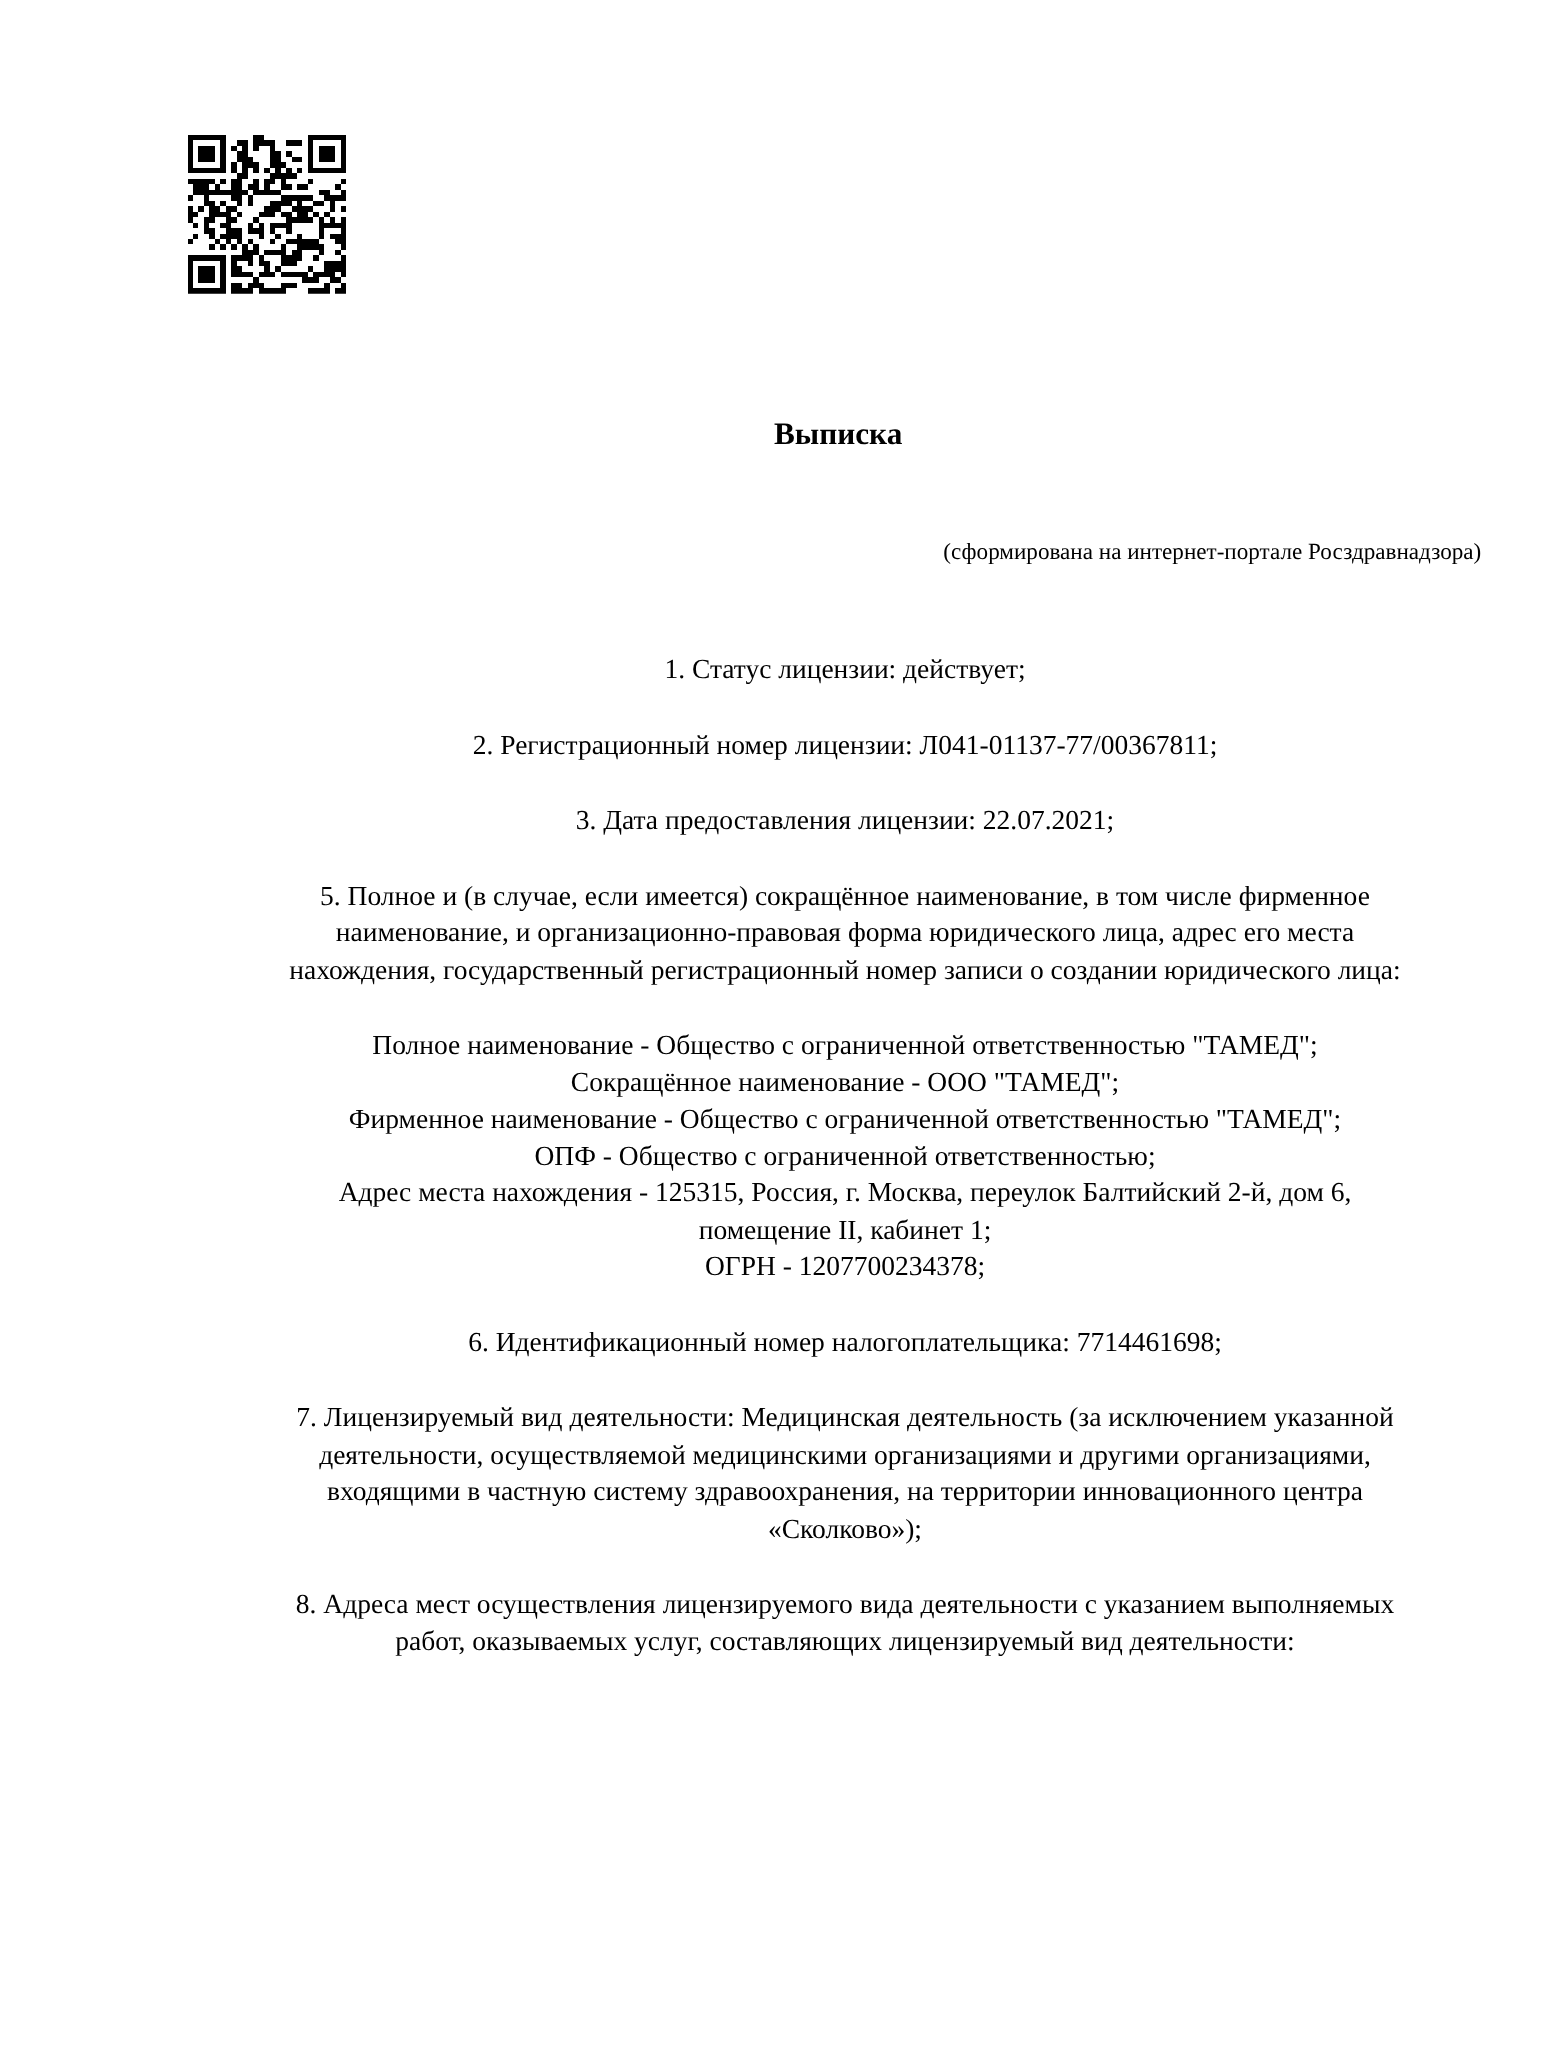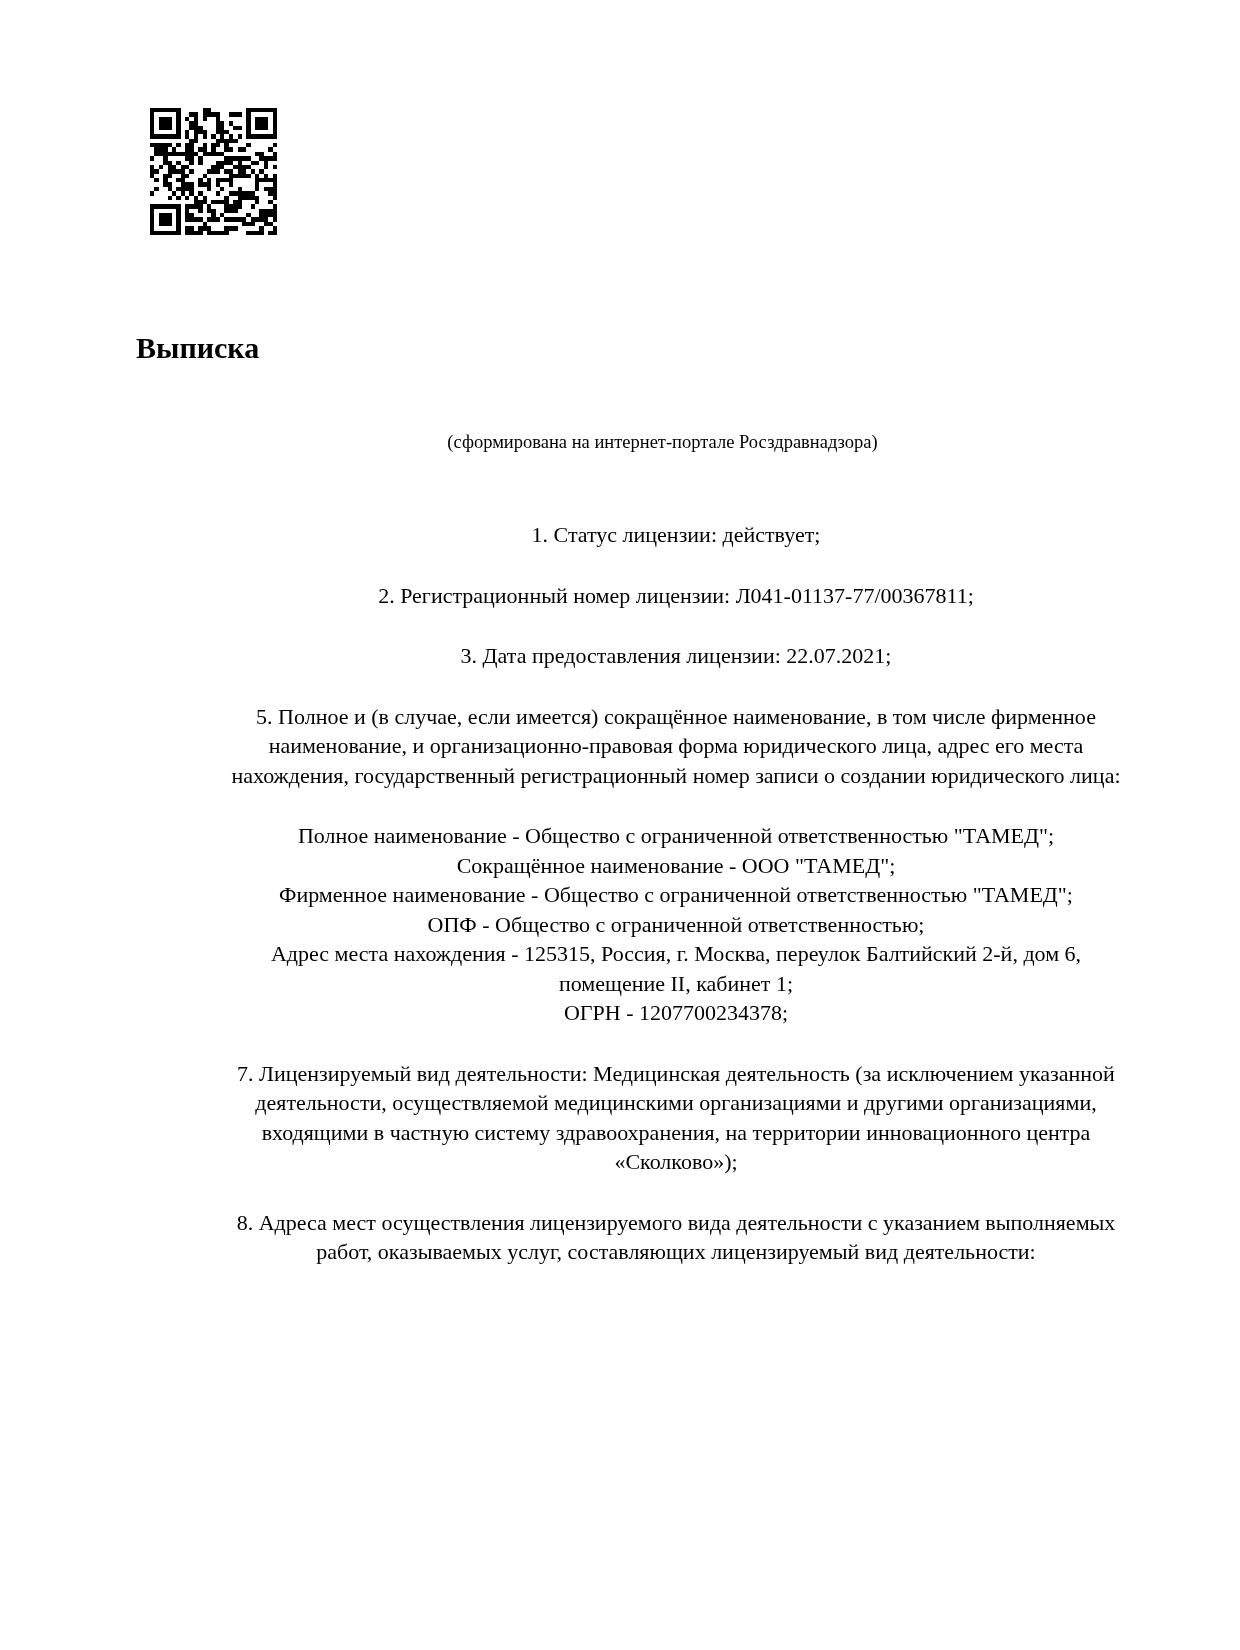--- a/index.html
+++ b/index.html
@@ -15,33 +15,34 @@
   .qr{
     position:absolute;
     left:150px;
     top:108px;
     width:127px;
     height:127px;
   }
   .qr svg{width:100%;height:100%;display:block;}
   .doc-title{
     position:absolute;
-    left:136px;
+    left:148px;
     top:329px;
     width:1045px;
+    text-align:center;
     font-weight:bold;
-    font-size:30px;
+    font-size:25px;
     line-height:38px;
   }
   .subtitle-note{
     position:absolute;
     left:140px;
     top:431px;
     width:1045px;
-    text-align:center;
+    text-align:right;
     font-size:18.5px;
     line-height:23px;
   }
   .body-text{
     position:absolute;
     left:141px;
     top:520px;
     width:1070px;
     font-size:22px;
   }
@@ -497,20 +498,21 @@
     <p>5. Полное и (в случае, если имеется) сокращённое наименование, в том числе фирменное
 наименование, и организационно-правовая форма юридического лица, адрес его места
 нахождения, государственный регистрационный номер записи о создании юридического лица:</p>
     <p>Полное наименование - Общество с ограниченной ответственностью "ТАМЕД";
 Сокращённое наименование - ООО "ТАМЕД";
 Фирменное наименование - Общество с ограниченной ответственностью "ТАМЕД";
 ОПФ - Общество с ограниченной ответственностью;
 Адрес места нахождения - 125315, Россия, г. Москва, переулок Балтийский 2-й, дом 6,
 помещение II, кабинет 1;
 ОГРН - 1207700234378;</p>
+    <p>6. Идентификационный номер налогоплательщика: 7714461698;</p>
     <p>7. Лицензируемый вид деятельности: Медицинская деятельность (за исключением указанной
 деятельности, осуществляемой медицинскими организациями и другими организациями,
 входящими в частную систему здравоохранения, на территории инновационного центра
 «Сколково»);</p>
     <p>8. Адреса мест осуществления лицензируемого вида деятельности с указанием выполняемых
 работ, оказываемых услуг, составляющих лицензируемый вид деятельности:</p>
   </div>
 
 </div>
 

